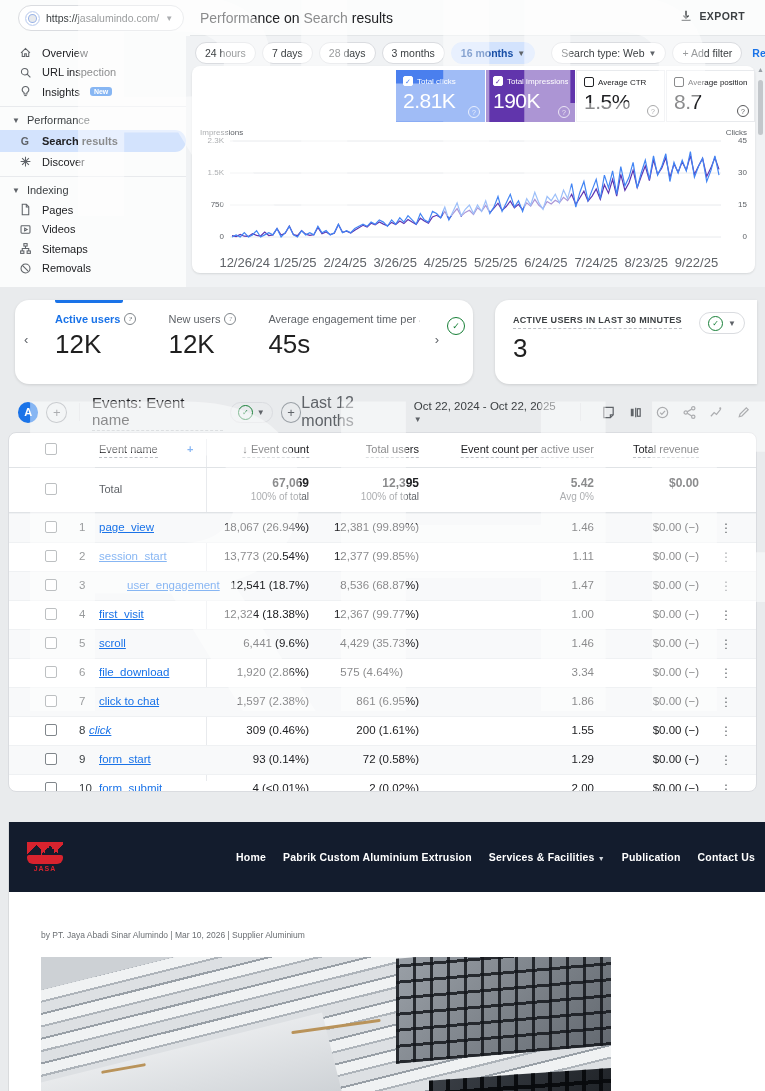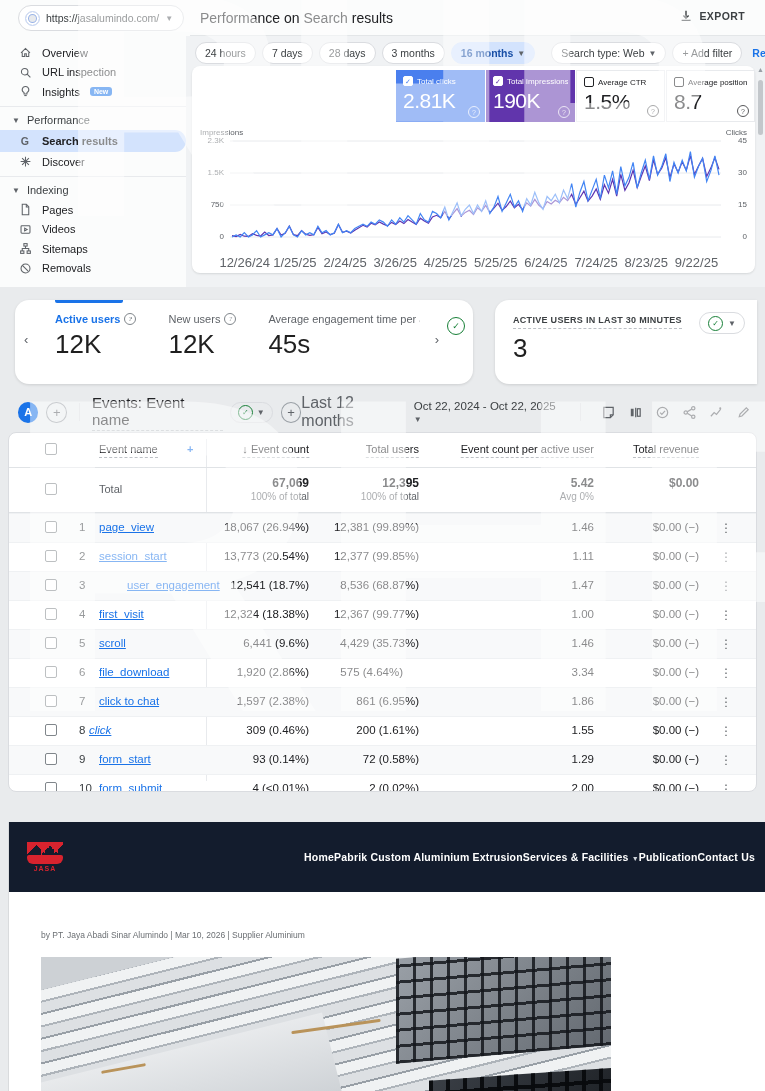--- a/index.html
+++ b/index.html
@@ -122,21 +122,21 @@
   .crown{width:40px;height:22px;position:relative;}
   .crown:before{content:"";position:absolute;left:2px;right:2px;bottom:0;height:9px;background:#d8232e;
      border-radius:2px 2px 6px 6px;}
   .crown:after{content:"";position:absolute;left:2px;right:2px;top:0;height:15px;
      background:linear-gradient(135deg,#d8232e 0 50%,transparent 50%) 0 0/9px 15px no-repeat,
                 linear-gradient(225deg,#d8232e 0 50%,transparent 50%) 9px 0/9px 15px no-repeat,
                 linear-gradient(135deg,#d8232e 0 50%,transparent 50%) 14px 0/11px 15px no-repeat,
                 linear-gradient(225deg,#d8232e 0 50%,transparent 50%) 22px 0/9px 15px no-repeat,
                 linear-gradient(135deg,#d8232e 0 50%,transparent 50%) 27px 0/9px 15px no-repeat;}
   .logo-text{color:#d8232e;font-size:7px;font-weight:bold;letter-spacing:1px;margin-top:1px;}
-  .nav-items{margin-left:auto;margin-right:10px;display:flex;align-items:center;}
+  .nav-items{margin-left:auto;margin-right:10px;display:flex;align-items:center;gap:17px;}
   .nav-item{color:#fff;font-size:10.5px;font-weight:bold;white-space:nowrap;cursor:pointer;letter-spacing:.2px;}
   .nav-caret{font-size:7px;margin-left:3px;color:#cfd4da;}
   .article-title{position:absolute;left:32px;top:83px;right:40px;font-size:16px;font-weight:bold;color:#111;letter-spacing:-.2px;}
   .byline{position:absolute;left:32px;top:108px;font-size:8.5px;color:#6b6f73;}
   .hero{position:absolute;left:32px;top:135px;width:570px;height:200px;background:#cdd1d5;overflow:hidden;}
   .hero .bundles{position:absolute;left:-60px;top:-30px;width:660px;height:260px;transform:rotate(-14deg);
      background:repeating-linear-gradient(180deg,#f0f2f3 0 10px,#aeb4ba 10px 12px,#dde0e3 12px 22px,#989fa6 22px 24px);}
   .hero .floor{position:absolute;left:0;bottom:-10px;width:300px;height:120px;transform:rotate(-14deg);
      background:linear-gradient(180deg,#e8eaec,#c2c7cc);}
   .hero .grid1{position:absolute;right:-10px;top:-8px;width:225px;height:105px;transform:skewY(-5deg);

